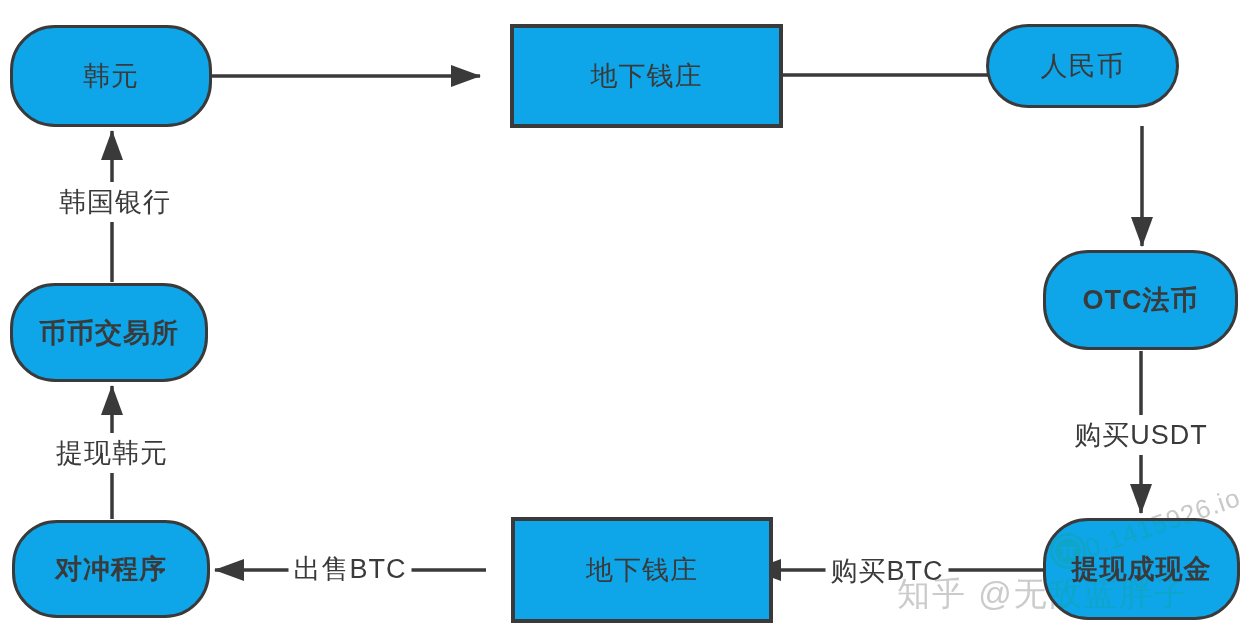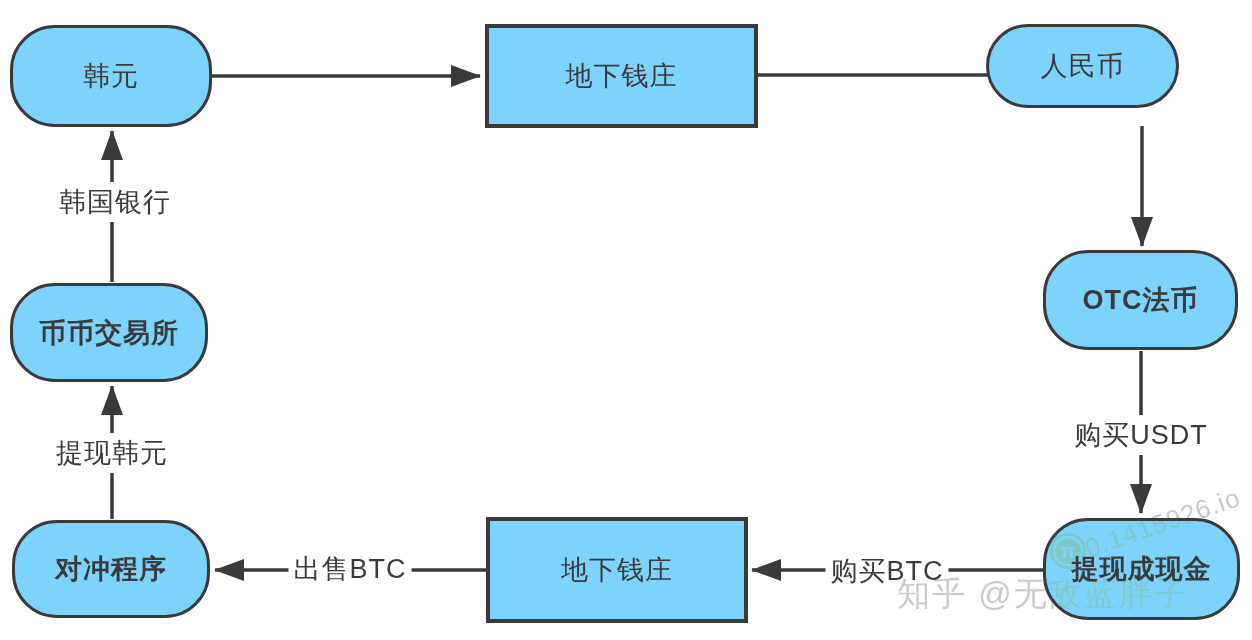--- a/index.html
+++ b/index.html
@@ -20,33 +20,33 @@
     left: 0; top: 0;
     z-index: 1;
   }
   .edge {
     stroke: #3a3a3a;
     stroke-width: 3.5;
     fill: none;
   }
   .node {
     position: absolute;
-    background: #7dd3fc;
+    background: #0ea5e9;
     border: 3px solid #3a3a3a;
     box-sizing: border-box;
     display: flex;
     align-items: center;
     justify-content: center;
     font-size: 27px;
     color: #3a3a3a;
     z-index: 3;
     letter-spacing: 1px;
   }
   .pill { border-radius: 45px; }
-  .rect { border-radius: 0; border-width: 4px; }
+  .rect { border-radius: 0; border-width: 4px; margin-left: 25px; }
   .bold { font-weight: bold; align-items: center; }
   .elabel {
     position: absolute;
     transform: translate(-50%, -50%);
     background: #ffffff;
     color: #3a3a3a;
     font-size: 27px;
     white-space: nowrap;
     padding: 2px 5px;
     z-index: 5;

